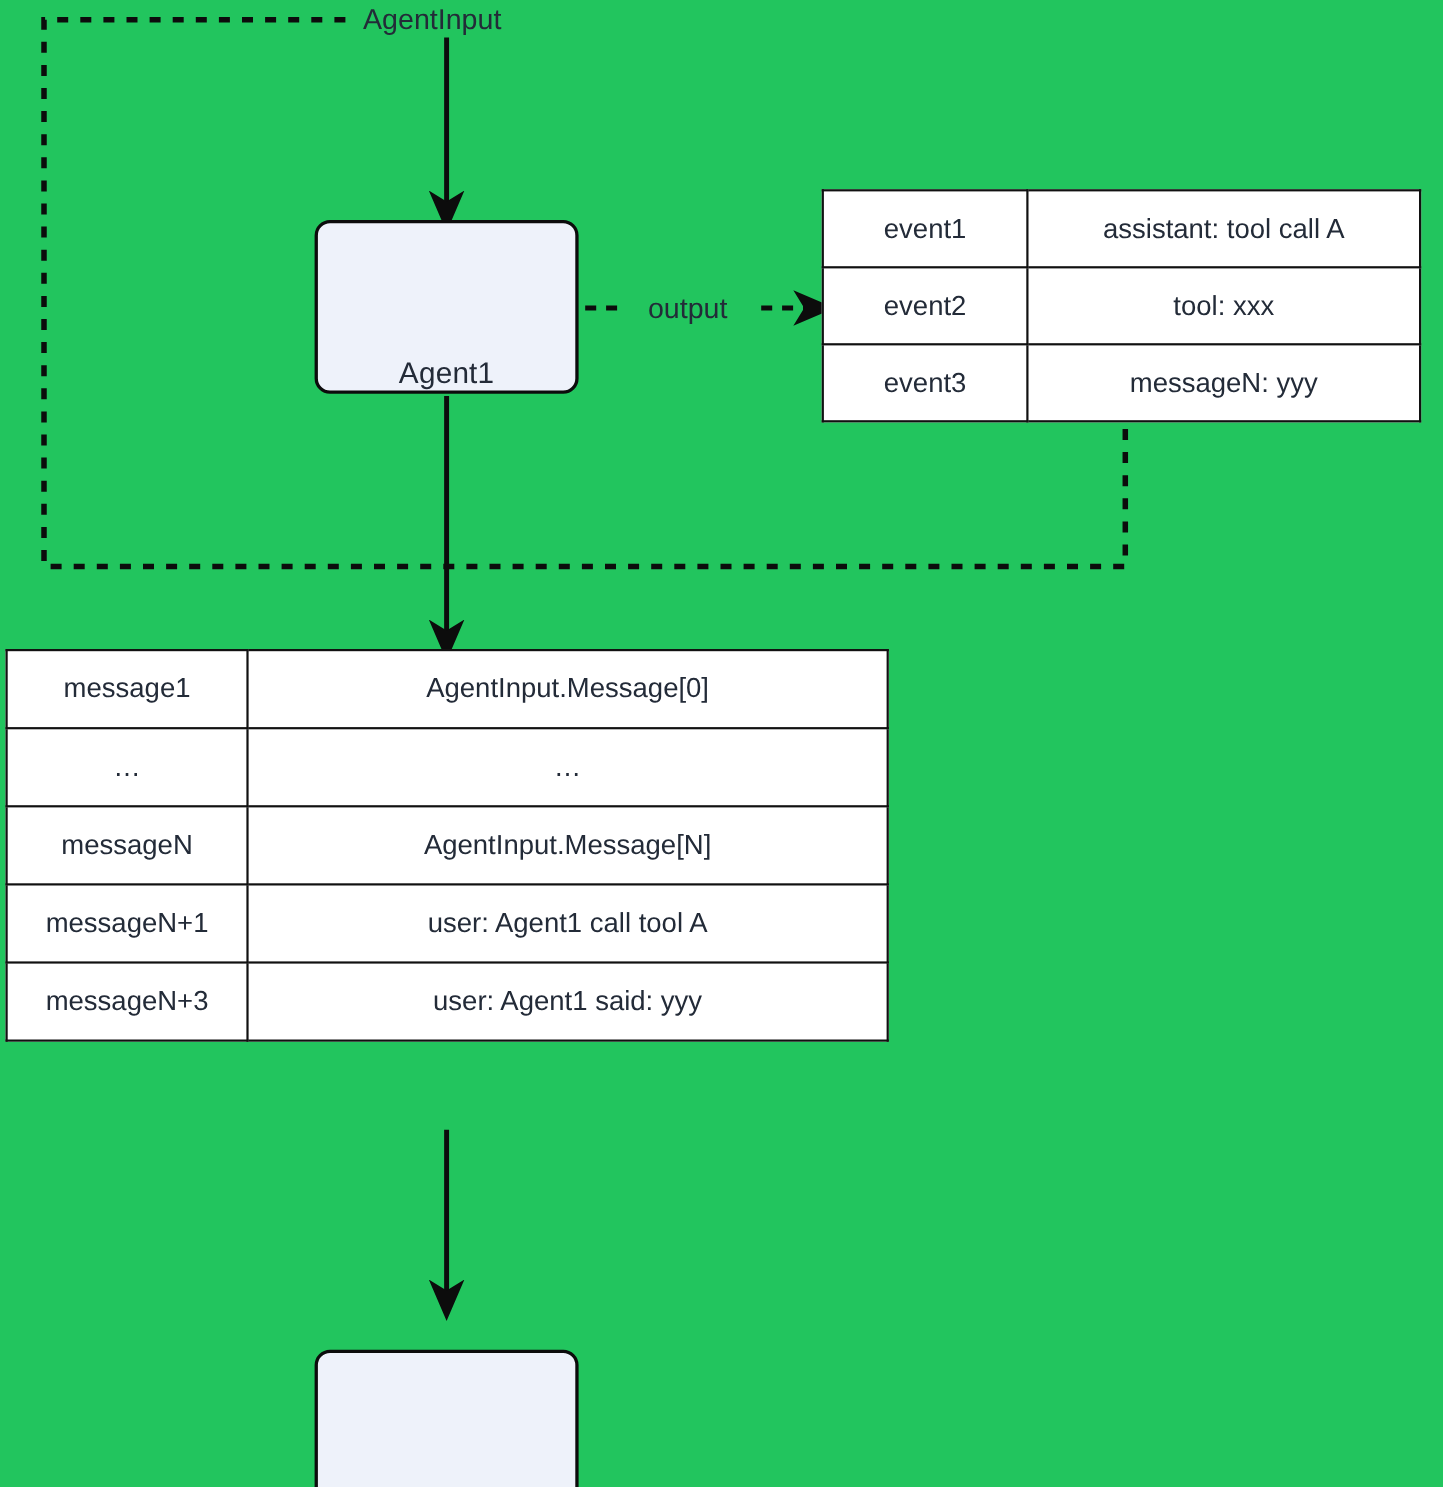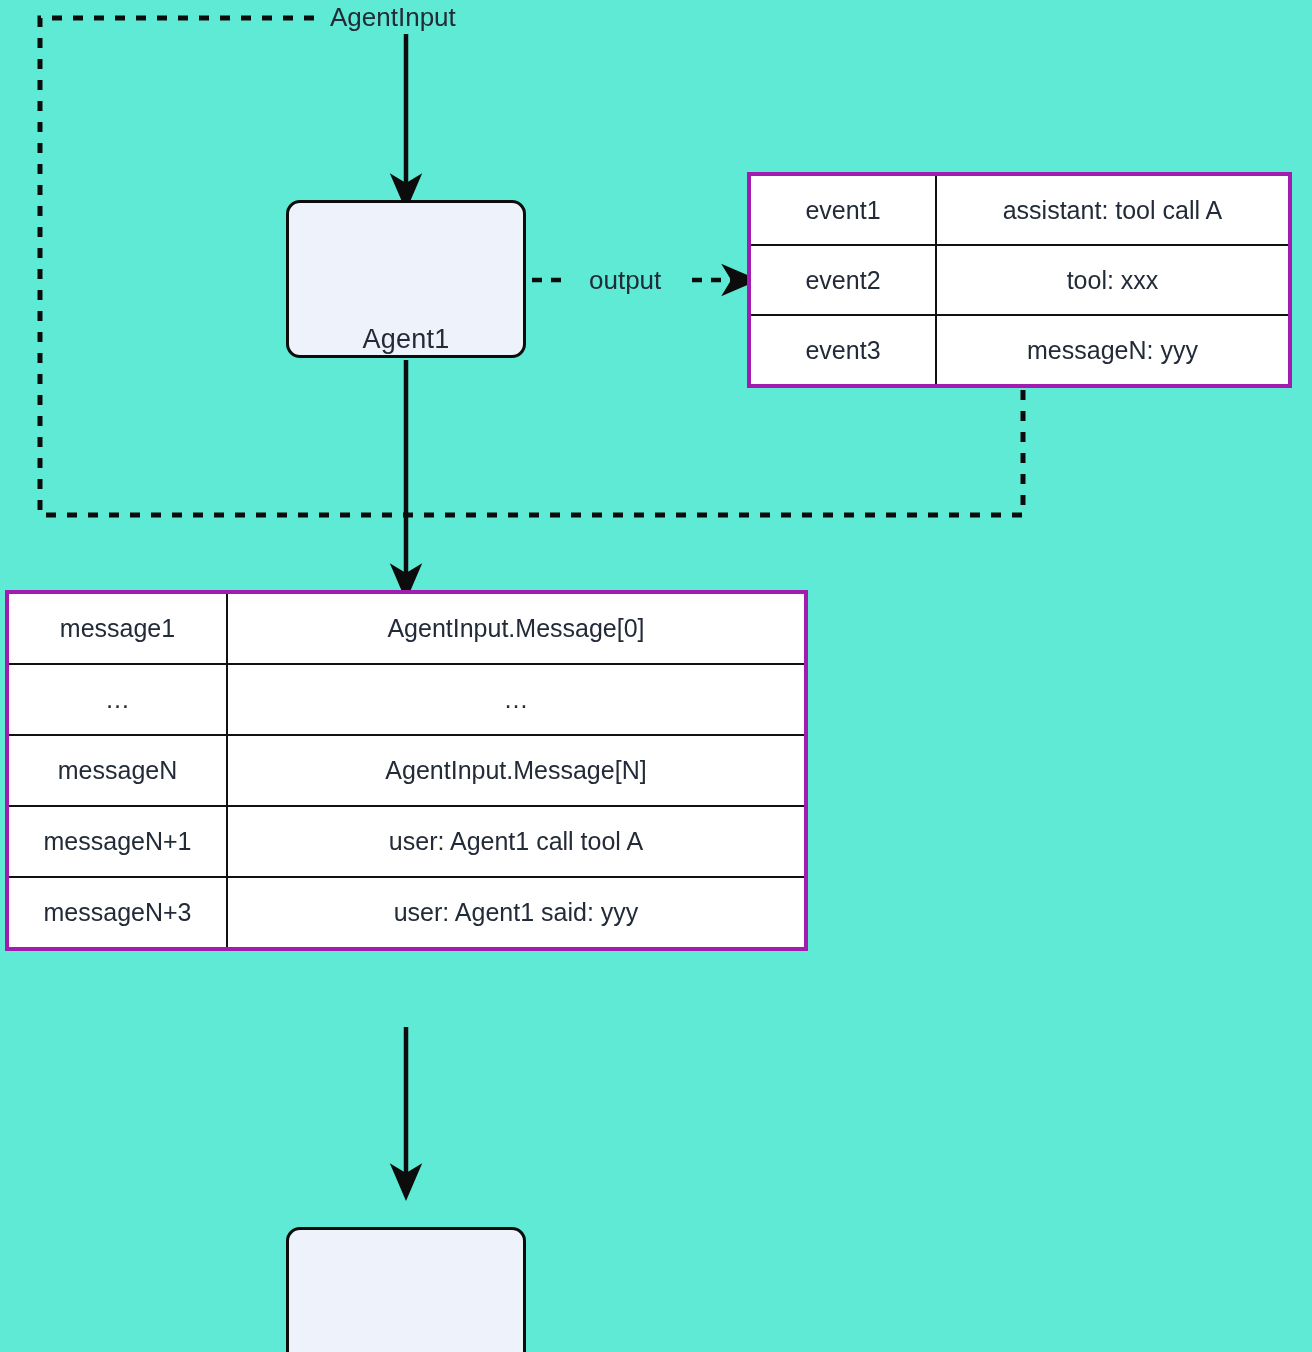--- a/index.html
+++ b/index.html
@@ -9,21 +9,21 @@
     background: #ffffff;
   }
   body {
     font-family: "Liberation Sans", sans-serif;
     color: #232b38;
   }
   #canvas {
     position: relative;
     width: 1312px;
     height: 1352px;
-    background: #5eead4;
+    background: #22c55e;
     overflow: hidden;
   }
   svg.edges {
     position: absolute;
     left: 0;
     top: 0;
     width: 1312px;
     height: 1352px;
     pointer-events: none;
   }
@@ -44,21 +44,21 @@
   }
   #node-agent1 { left: 286px; top: 200px;  width: 240px; height: 158px; }
   #node-agent2 { left: 286px; top: 1190px; width: 240px; height: 158px; margin-top: 37px; }
 
   
   .grid-table {
     position: absolute;
     box-sizing: border-box;
     border-collapse: collapse;
     background: #ffffff;
-    border: 4px solid #a21caf;
+    border: 1px solid #a21caf;
     table-layout: fixed;
     padding-left: 44px;
   }
   .grid-table td {
     border: 2px solid #111111;
     text-align: center;
     vertical-align: middle;
     font-size: 25px;
     color: #232b38;
     padding: 0 6px;

